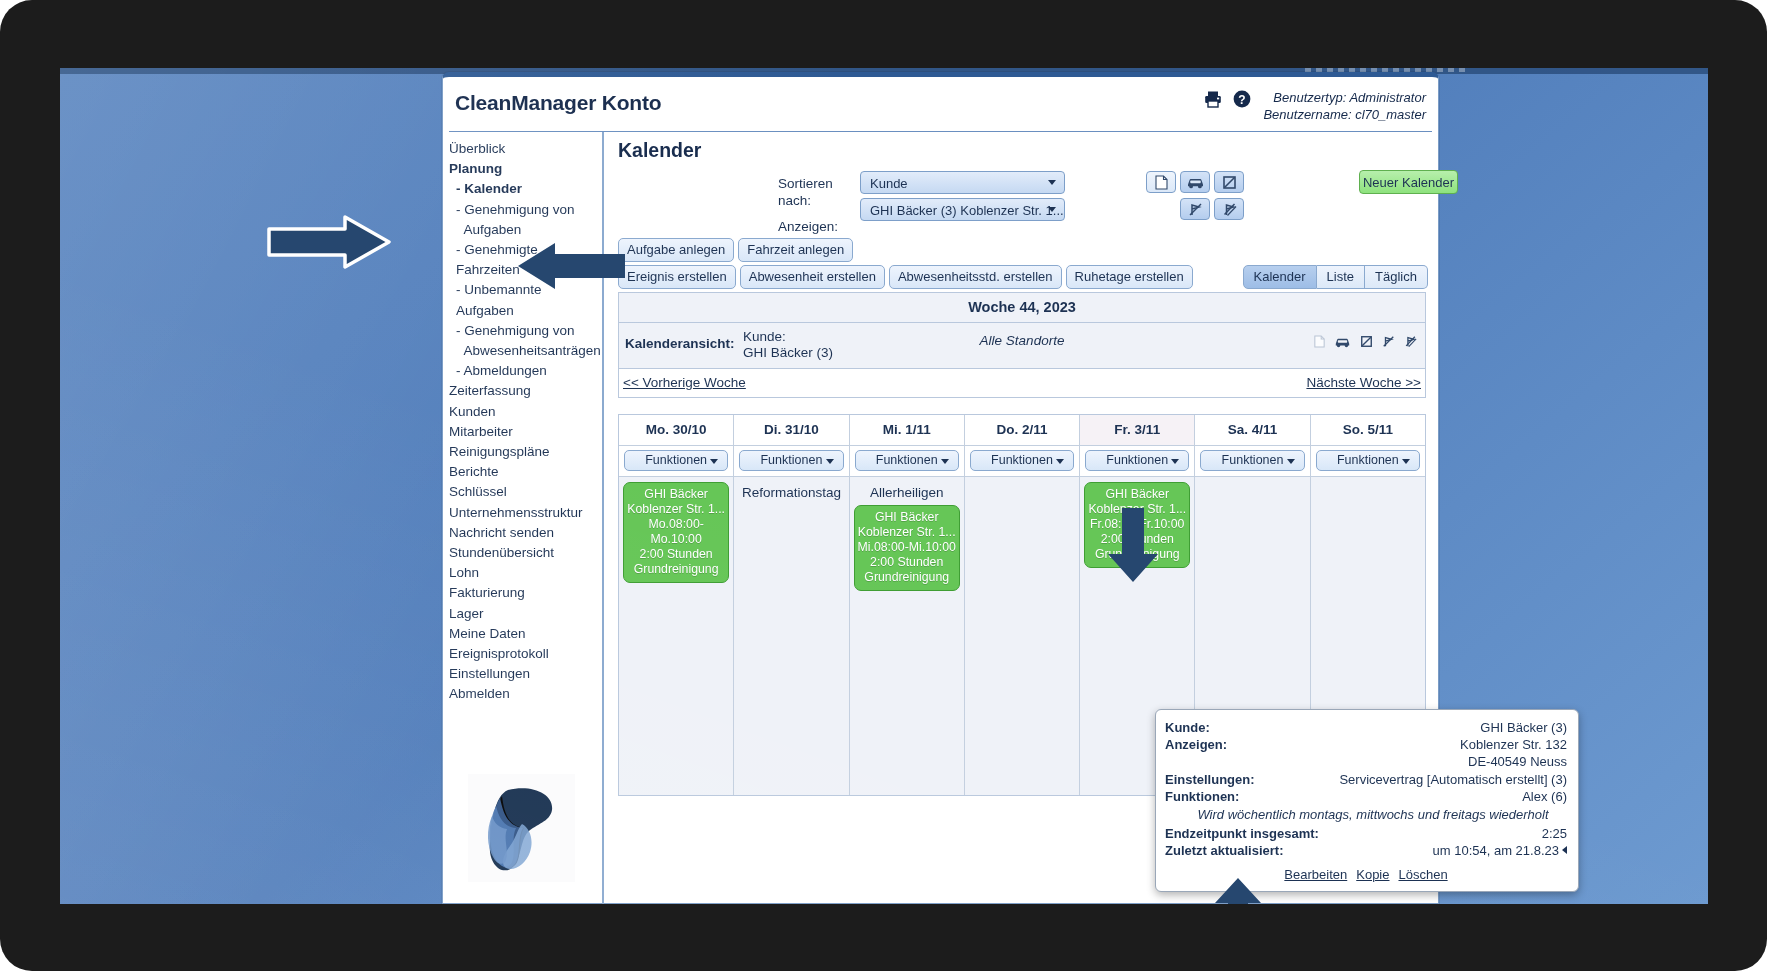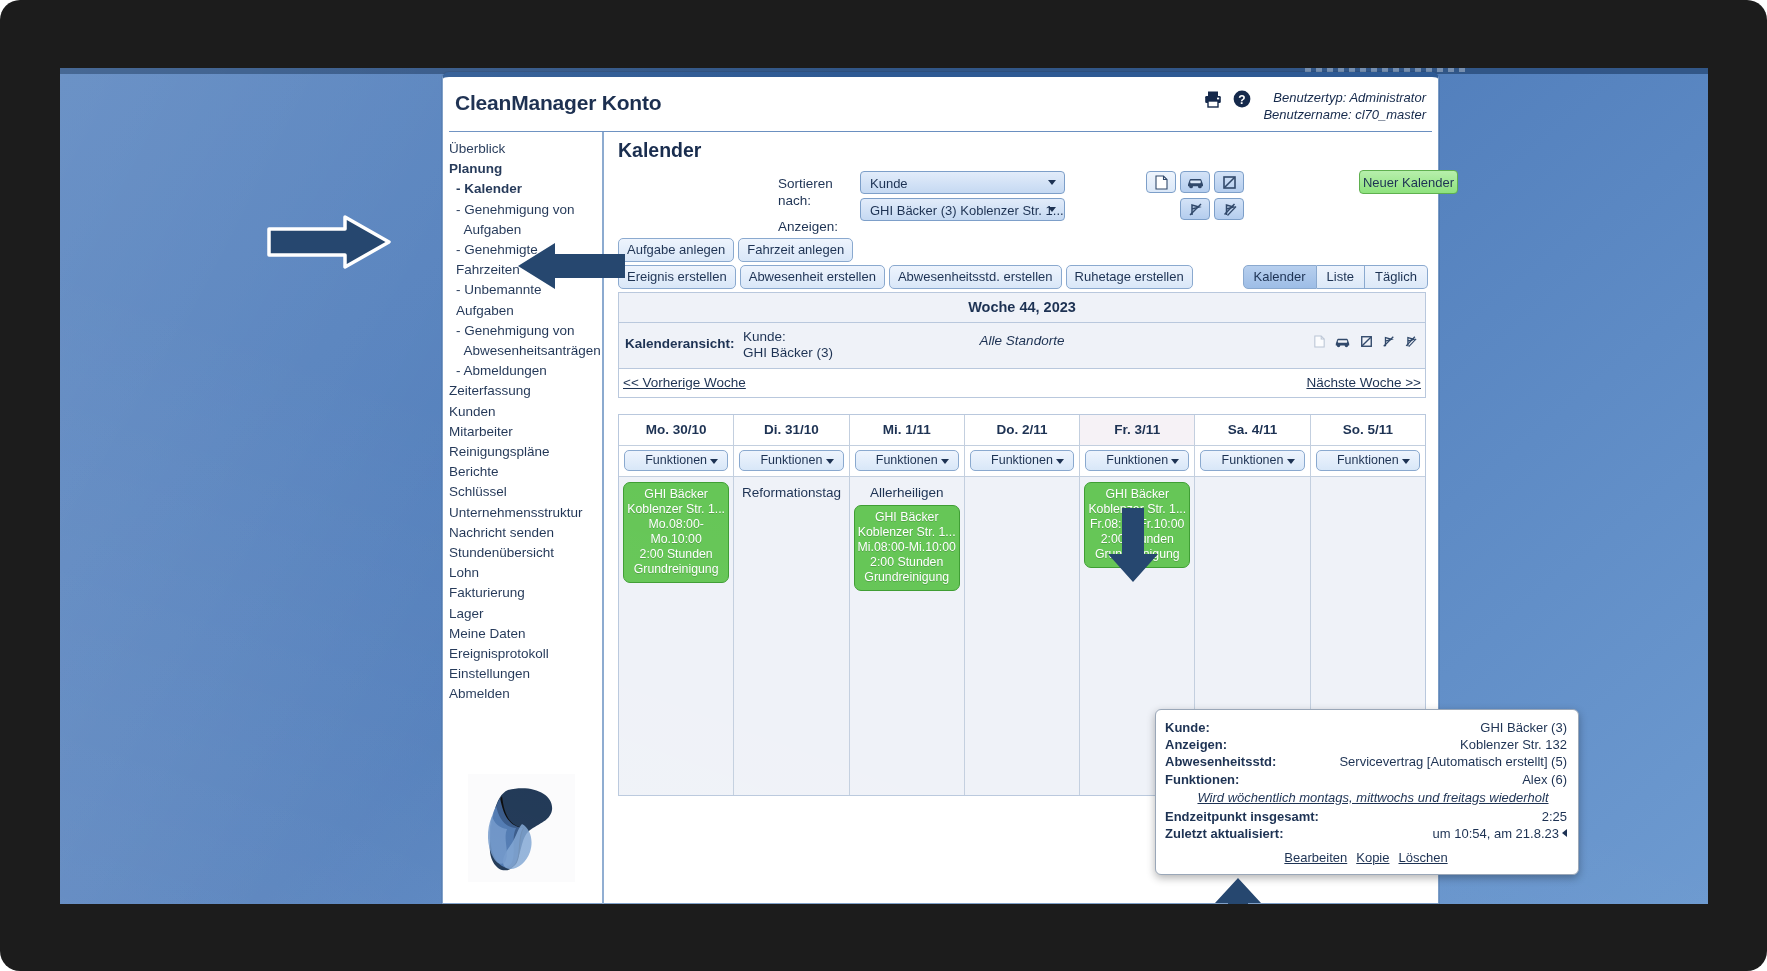--- a/index.html
+++ b/index.html
@@ -10,21 +10,21 @@
     background: #ffffff;
     font-family: "Liberation Sans", sans-serif;
   }
 
   
   #device {
     position: absolute;
     left: 0; top: 0;
     width: 1767px; height: 971px;
     background: #1c1c1c;
-    border-radius: 20px;
+    border-radius: 32px;
   }
   #screen {
     position: absolute;
     left: 60px; top: 68px;
     width: 1648px; height: 836px;
     background: linear-gradient(140deg, #5b86c0 0%, #4f7cba 45%, #6d9ad0 100%);
     overflow: hidden;
   }
   #screen::after {
     content: "";
@@ -344,21 +344,21 @@
     border-radius: 6px;
     box-shadow: 0 3px 9px rgba(0,0,0,.30);
     padding: 9px 11px 9px 9px;
     font-size: 13px;
     color: #1d3253;
     z-index: 40;
   }
   .pop-row { display: flex; justify-content: space-between; line-height: 17.2px; }
   .pop-key { font-weight: bold; white-space: nowrap; }
   .pop-val { text-align: right; }
-  .pop-note { font-style: italic; text-align: center; line-height: 18px; padding: 1px 0 1px 14px; text-decoration: underline; }
+  .pop-note { font-style: italic; text-align: center; line-height: 18px; padding: 1px 0 1px 14px; }
   #pop-links {
     text-align: center;
     margin-top: 8px;
     display: flex; gap: 9px; justify-content: center;
   }
   #pop-links span { text-decoration: underline; cursor: pointer; }
   .updated-caret {
     display: inline-block; width: 0; height: 0;
     border-top: 4px solid transparent;
     border-bottom: 4px solid transparent;
@@ -660,22 +660,26 @@
             <div id="pop-rows">
                 <div class="pop-row">
                   <div class="pop-key">Kunde:</div>
                   <div class="pop-val">GHI Bäcker (3)</div>
                 </div>
                 <div class="pop-row">
                   <div class="pop-key">Anzeigen:</div>
                   <div class="pop-val">Koblenzer Str. 132</div>
                 </div>
                 <div class="pop-row">
-                  <div class="pop-key">Abwesenheitsstd:</div>
-                  <div class="pop-val">Servicevertrag [Automatisch erstellt] (5)</div>
+                  <div class="pop-key"></div>
+                  <div class="pop-val">DE-40549 Neuss</div>
+                </div>
+                <div class="pop-row">
+                  <div class="pop-key">Einstellungen:</div>
+                  <div class="pop-val">Servicevertrag [Automatisch erstellt] (3)</div>
                 </div>
                 <div class="pop-row">
                   <div class="pop-key">Funktionen:</div>
                   <div class="pop-val">Alex (6)</div>
                 </div>
               </div>
             <div class="pop-note">Wird wöchentlich montags, mittwochs und freitags wiederholt</div>
             <div id="pop-rows2">
                 <div class="pop-row">
                   <div class="pop-key">Endzeitpunkt insgesamt:</div>

